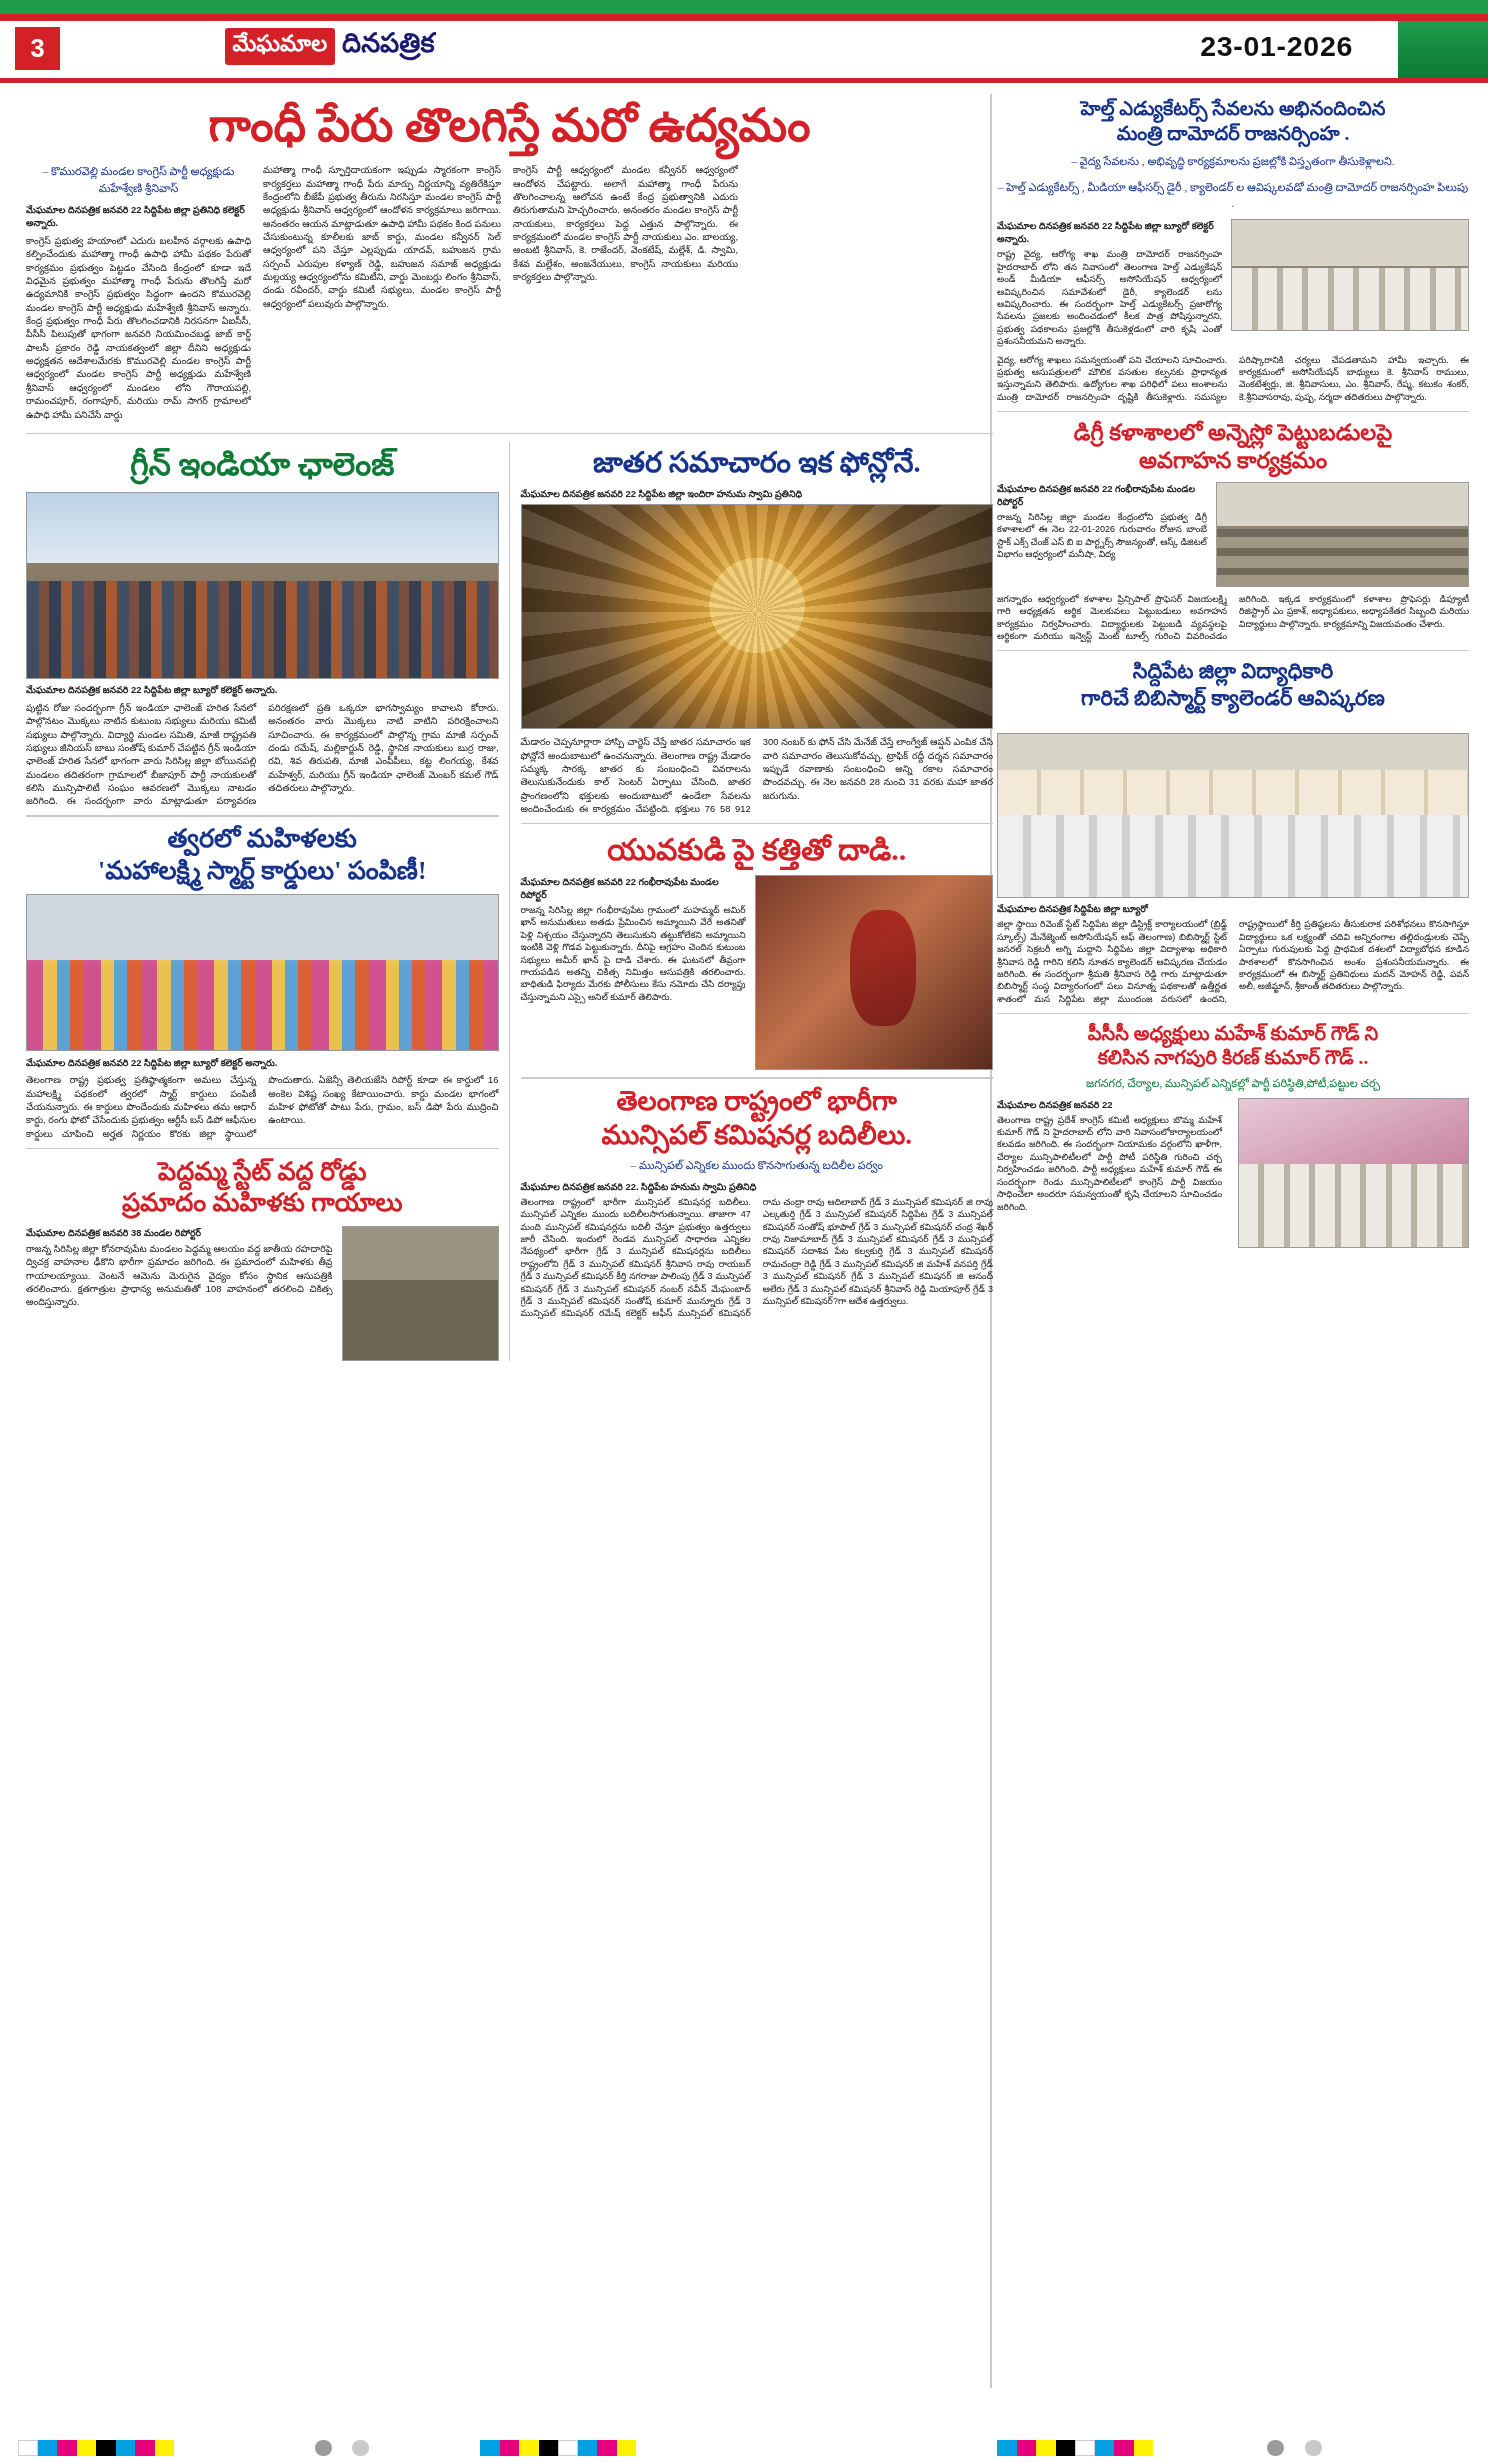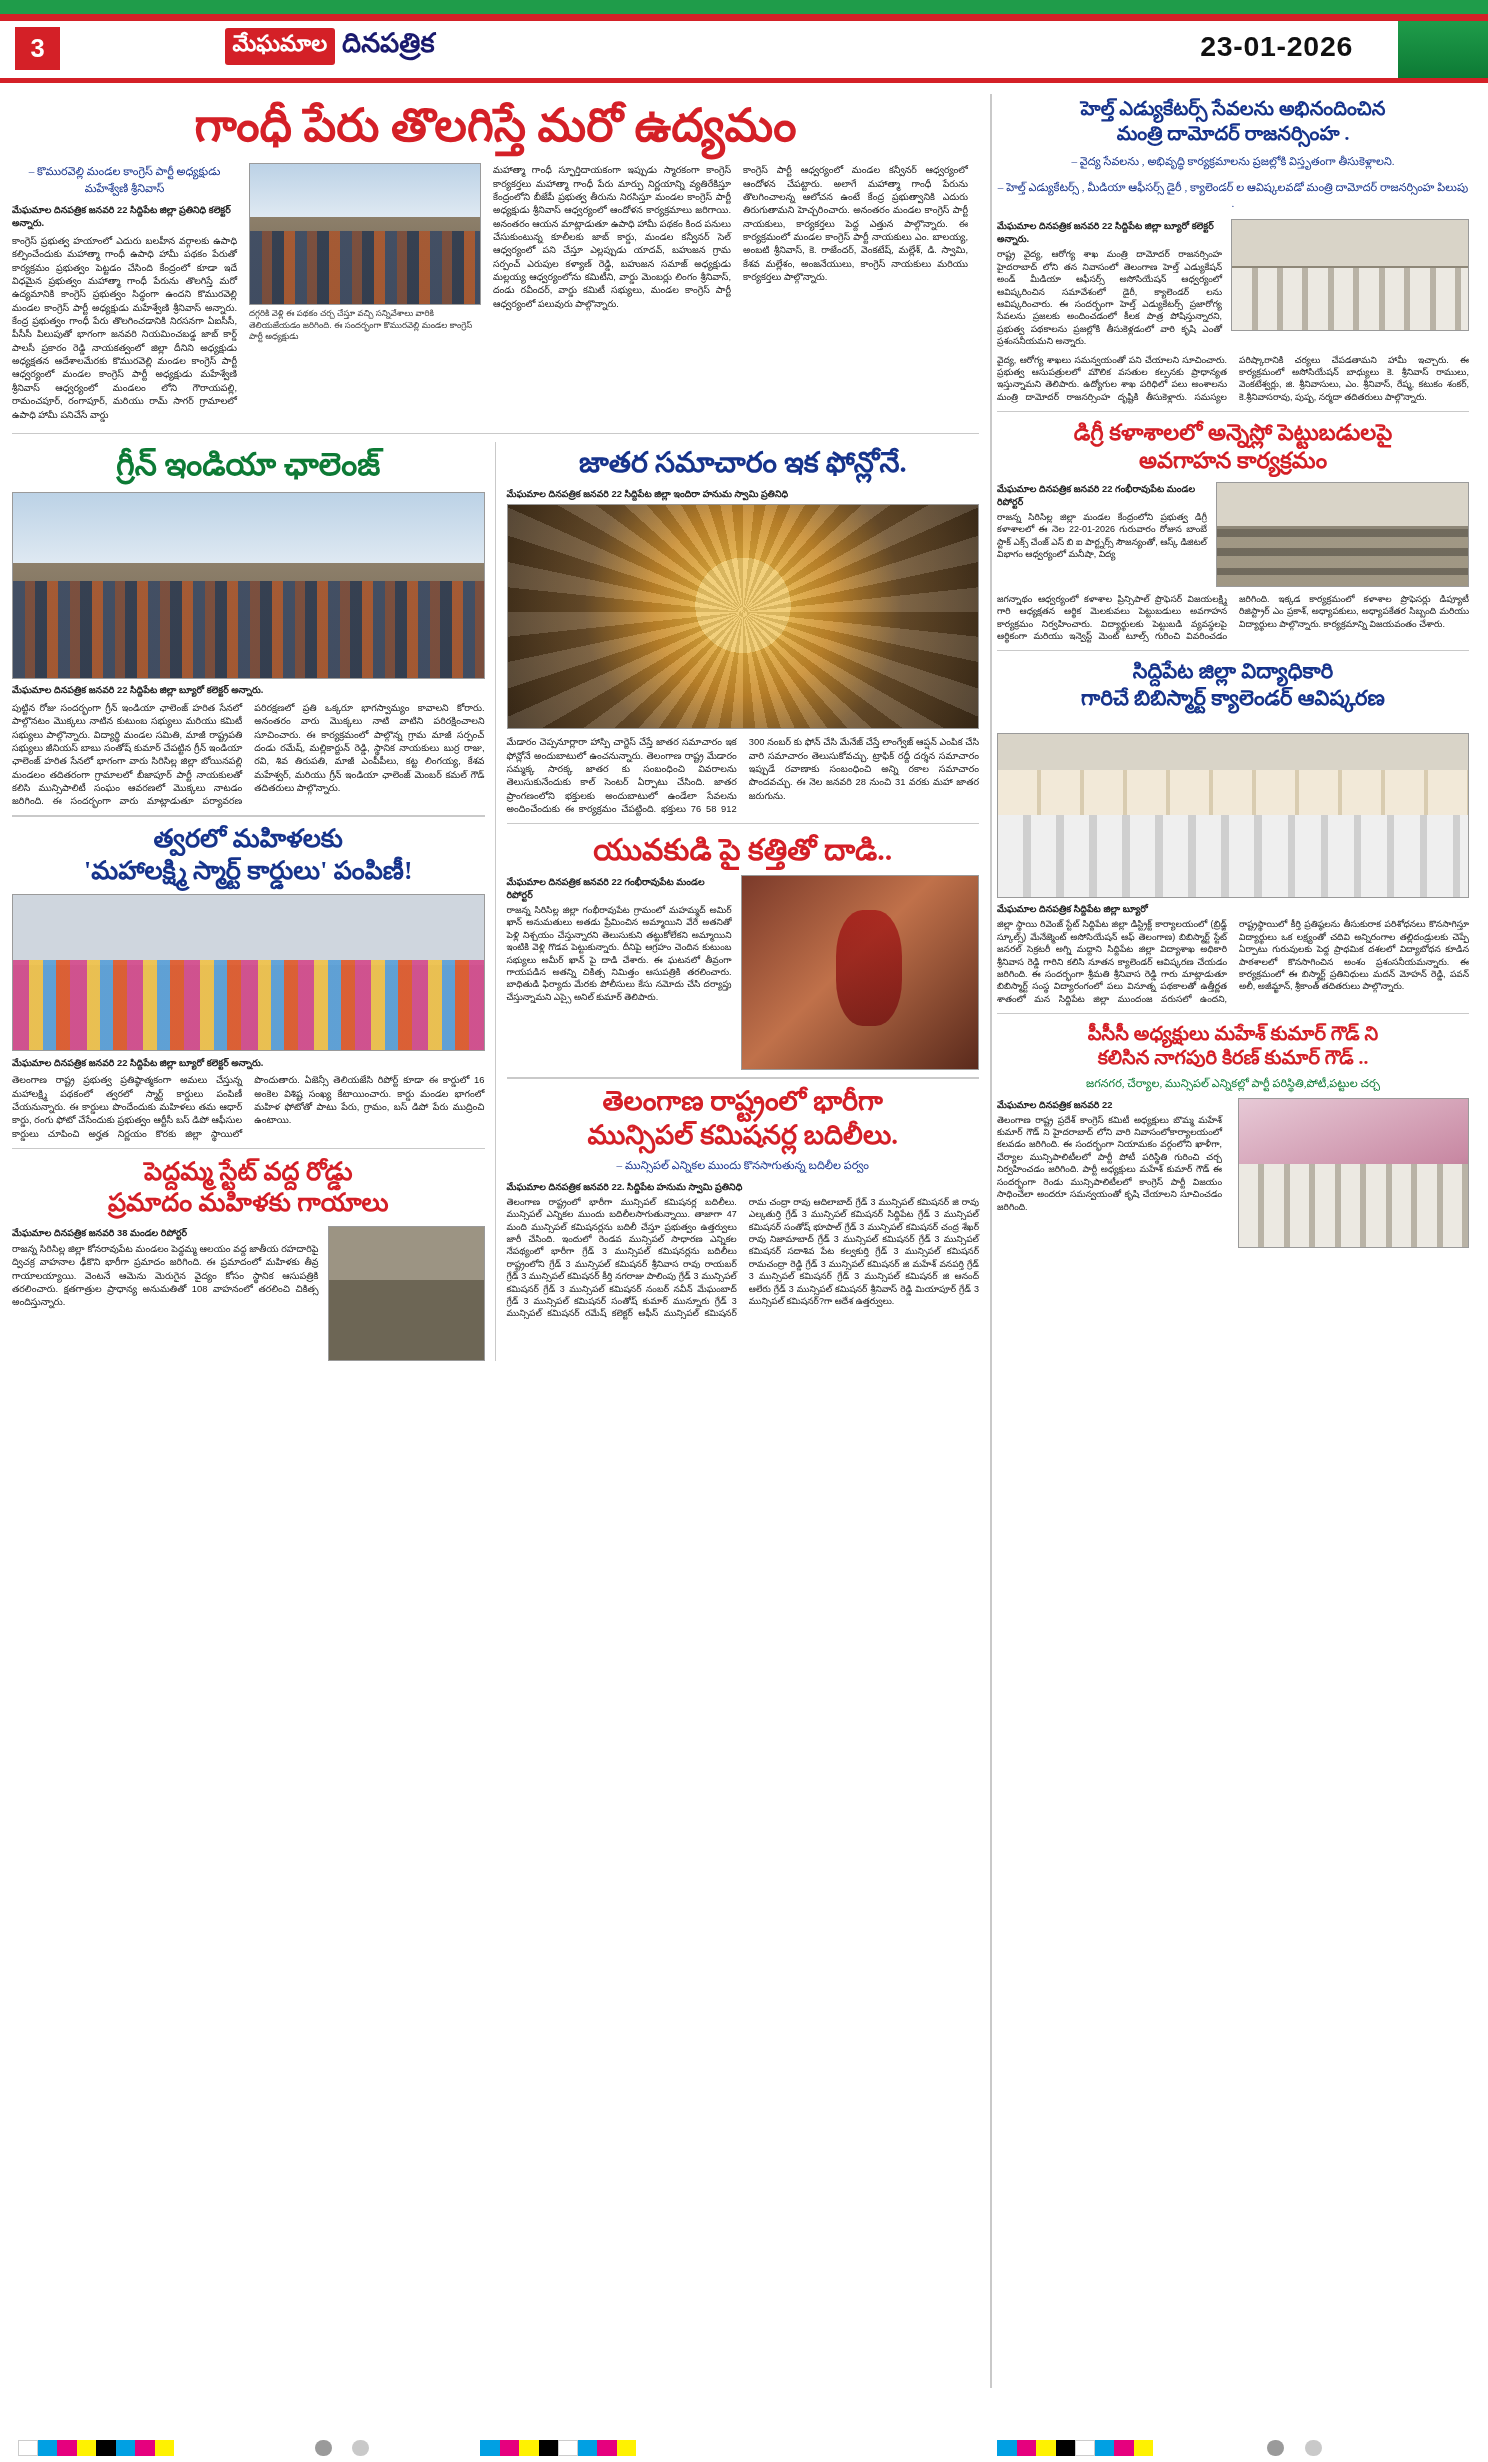--- a/index.html
+++ b/index.html
@@ -61,21 +61,21 @@
   }
   .mast-rule {
     position:absolute; left:0; top:78px; width:1488px; height:4.5px; background:#d42027;
   }
   .mast-green-right {
     position:absolute; right:0; top:21px; width:90px; height:57px;
     background:linear-gradient(180deg,#1f9c4a,#0d7a35);
   }
 
   
-  .col-left   { position:absolute; left:12px;   top:94px; width:967px; }
+  .col-left   { position:absolute; left:26px;   top:94px; width:967px; }
   .col-right  { position:absolute; left:997px; top:94px; width:472px; }
 
   .vrule {
     position:absolute; top:94px; width:1.5px; background:#c9c9c9;
   }
 
   
   .hl-red {
     color:#d42027;
     font-family:"Liberation Serif", serif;
@@ -191,28 +191,20 @@
       <div class="hl-red" style="font-size:46px; margin:4.5px 0 10.5px;">గాంధీ పేరు తొలగిస్తే మరో ఉద్యమం</div>
 
       <div style="display:flex; gap:12px;">
 
         <div style="width:225px;">
           <div class="kicker" style="margin-bottom:7.5px;">– కొమురవెల్లి మండల కాంగ్రెస్ పార్టీ అధ్యక్షుడు మహేశ్వేణి శ్రీనివాస్</div>
           <div class="byline" style="margin-bottom:4.5px;">మేఘమాల దినపత్రిక జనవరి 22 సిద్దిపేట జిల్లా ప్రతినిధి కలెక్టర్ అన్నారు.</div>
           <div class="body">కాంగ్రెస్ ప్రభుత్వ హయాంలో ఎదురు బలహీన వర్గాలకు ఉపాధి కల్పించేందుకు మహాత్మా గాంధీ ఉపాధి హామీ పథకం పేరుతో కార్యక్రమం ప్రభుత్వం పెట్టడం చేసింది కేంద్రంలో కూడా ఇదే విధమైన ప్రభుత్వం మహాత్మా గాంధీ పేరును తొలగిస్తే మరో ఉద్యమానికి కాంగ్రెస్ ప్రభుత్వం సిద్ధంగా ఉందని కొమురవెల్లి మండల కాంగ్రెస్ పార్టీ అధ్యక్షుడు మహేశ్వేణి శ్రీనివాస్ అన్నారు. కేంద్ర ప్రభుత్వం గాంధీ పేరు తొలగించడానికి నిరసనగా ఏఐసీసీ, పీసీసీ పిలుపుతో భాగంగా జనవరి నియమించబడ్డ జాబ్ కార్డ్ పాలసీ ప్రకారం రెడ్డి నాయకత్వంలో జిల్లా దీనిని అధ్యక్షుడు అధ్యక్షతన ఆదేశాలమేరకు కొమురవెల్లి మండల కాంగ్రెస్ పార్టీ ఆధ్వర్యంలో మండల కాంగ్రెస్ పార్టీ అధ్యక్షుడు మహేశ్వేణి శ్రీనివాస్ ఆధ్వర్యంలో మండలం లోని గౌరాయపల్లి, రామంచపూర్, రంగాపూర్, మరియు రామ్ సాగర్ గ్రామాలలో ఉపాధి హామీ పనిచేసే వార్డు</div>
         </div>
 
-        <div style="width:232px;">
-          <div class="photo" style="height:142px; width:100%;">
-            <div class="ph-sky"></div>
-              <div class="ph-grnd"></div>
-              <div class="ph-people"></div>
-          </div>
-          <div class="cap">దగ్గరికి వెళ్లి ఈ పథకం చర్చ చేస్తూ వచ్చి సన్నివేశాలు వారికి తెలియజేయడం జరిగింది. ఈ సందర్భంగా కొమురవెల్లి మండల కాంగ్రెస్ పార్టీ అధ్యక్షుడు</div>
-        </div>
 
         <div style="width:238px;">
           <div class="body">మహాత్మా గాంధీ స్ఫూర్తిదాయకంగా ఇప్పుడు స్మారకంగా కాంగ్రెస్ కార్యకర్తలు మహాత్మా గాంధీ పేరు మార్పు నిర్ణయాన్ని వ్యతిరేకిస్తూ కేంద్రంలోని బీజేపీ ప్రభుత్వ తీరును నిరసిస్తూ మండల కాంగ్రెస్ పార్టీ అధ్యక్షుడు శ్రీనివాస్ ఆధ్వర్యంలో ఆందోళన కార్యక్రమాలు జరిగాయి. అనంతరం ఆయన మాట్లాడుతూ ఉపాధి హామీ పథకం కింద పనులు చేసుకుంటున్న కూలీలకు జాబ్ కార్డు, మండల కన్వీనర్ సెల్ ఆధ్వర్యంలో పని చేస్తూ ఎల్లప్పుడు యాదవ్, బహుజన గ్రామ సర్పంచ్ ఎరుపుల కళ్యాణ్ రెడ్డి, బహుజన సమాజ్ అధ్యక్షుడు మల్లయ్య ఆధ్వర్యంలోను కమిటీని, వార్డు మెంబర్లు లింగం శ్రీనివాస్, దండు రవీందర్, వార్డు కమిటీ సభ్యులు, మండల కాంగ్రెస్ పార్టీ ఆధ్వర్యంలో పలువురు పాల్గొన్నారు.</div>
         </div>
 
         <div style="width:225px;">
           <div class="body">కాంగ్రెస్ పార్టీ ఆధ్వర్యంలో మండల కన్వీనర్ ఆధ్వర్యంలో ఆందోళన చేపట్టారు. అలాగే మహాత్మా గాంధీ పేరును తొలగించాలన్న ఆలోచన ఉంటే కేంద్ర ప్రభుత్వానికి ఎదురు తిరుగుతామని హెచ్చరించారు. అనంతరం మండల కాంగ్రెస్ పార్టీ నాయకులు, కార్యకర్తలు పెద్ద ఎత్తున పాల్గొన్నారు. ఈ కార్యక్రమంలో మండల కాంగ్రెస్ పార్టీ నాయకులు ఎం. బాలయ్య, అంబటి శ్రీనివాస్, కె. రాజేందర్, వెంకటేష్, మల్లేశ్, డి. స్వామి, కేశవ మల్లేశం, అంజనేయులు, కాంగ్రెస్ నాయకులు మరియు కార్యకర్తలు పాల్గొన్నారు.</div>
         </div>
       </div>
     </div>

